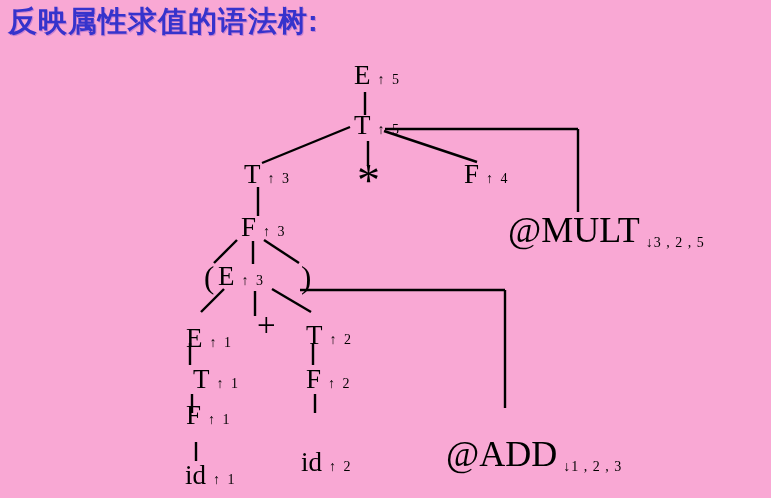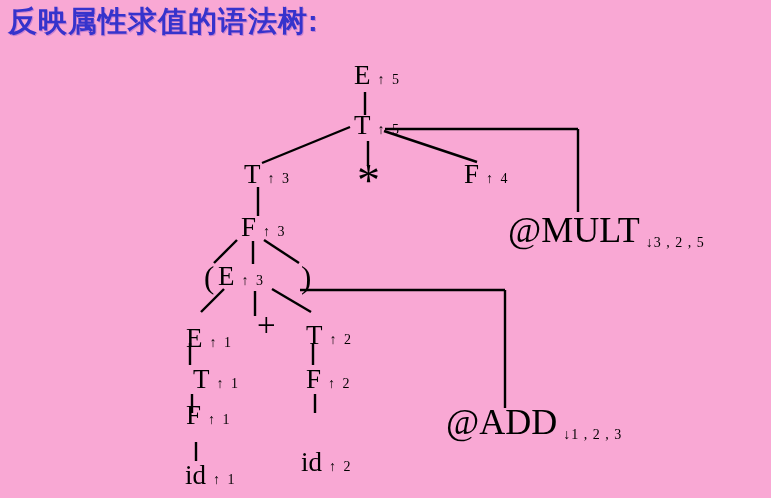--- a/index.html
+++ b/index.html
@@ -94,15 +94,15 @@
       <div class="node paren" style="left: 301px; top: 262px;"><span class="sym">)</span></div>
       <div class="node" style="left: 186px; top: 325px;"><span class="sym">E</span><span class="ann">↑ 1</span></div>
       <div class="node op" style="left: 257px; top: 309px;"><span class="sym">+</span></div>
       <div class="node" style="left: 306px; top: 322px;"><span class="sym">T</span><span class="ann">↑ 2</span></div>
       <div class="node" style="left: 193px; top: 366px;"><span class="sym">T</span><span class="ann">↑ 1</span></div>
       <div class="node" style="left: 306px; top: 366px;"><span class="sym">F</span><span class="ann">↑ 2</span></div>
       <div class="node" style="left: 186px; top: 402px;"><span class="sym">F</span><span class="ann">↑ 1</span></div>
       <div class="node" style="left: 301px; top: 414px; margin-top: 35px;"><span class="sym">id</span><span class="ann">↑ 2</span></div>
       <div class="node" style="left: 185px; top: 462px;"><span class="sym">id</span><span class="ann">↑ 1</span></div>
       <div class="action" style="left: 508px; top: 212px;"><span class="lbl">@MULT</span><span class="sub">↓3 , 2 , 5</span></div>
-      <div class="action" style="left: 446px; top: 404px;"><span class="lbl">@ADD</span><span class="sub">↓1 , 2 , 3</span></div>
+      <div class="action" style="left: 446px; top: 436px;"><span class="lbl">@ADD</span><span class="sub">↓1 , 2 , 3</span></div>
     </div>
 </div>
 
 </body></html>

